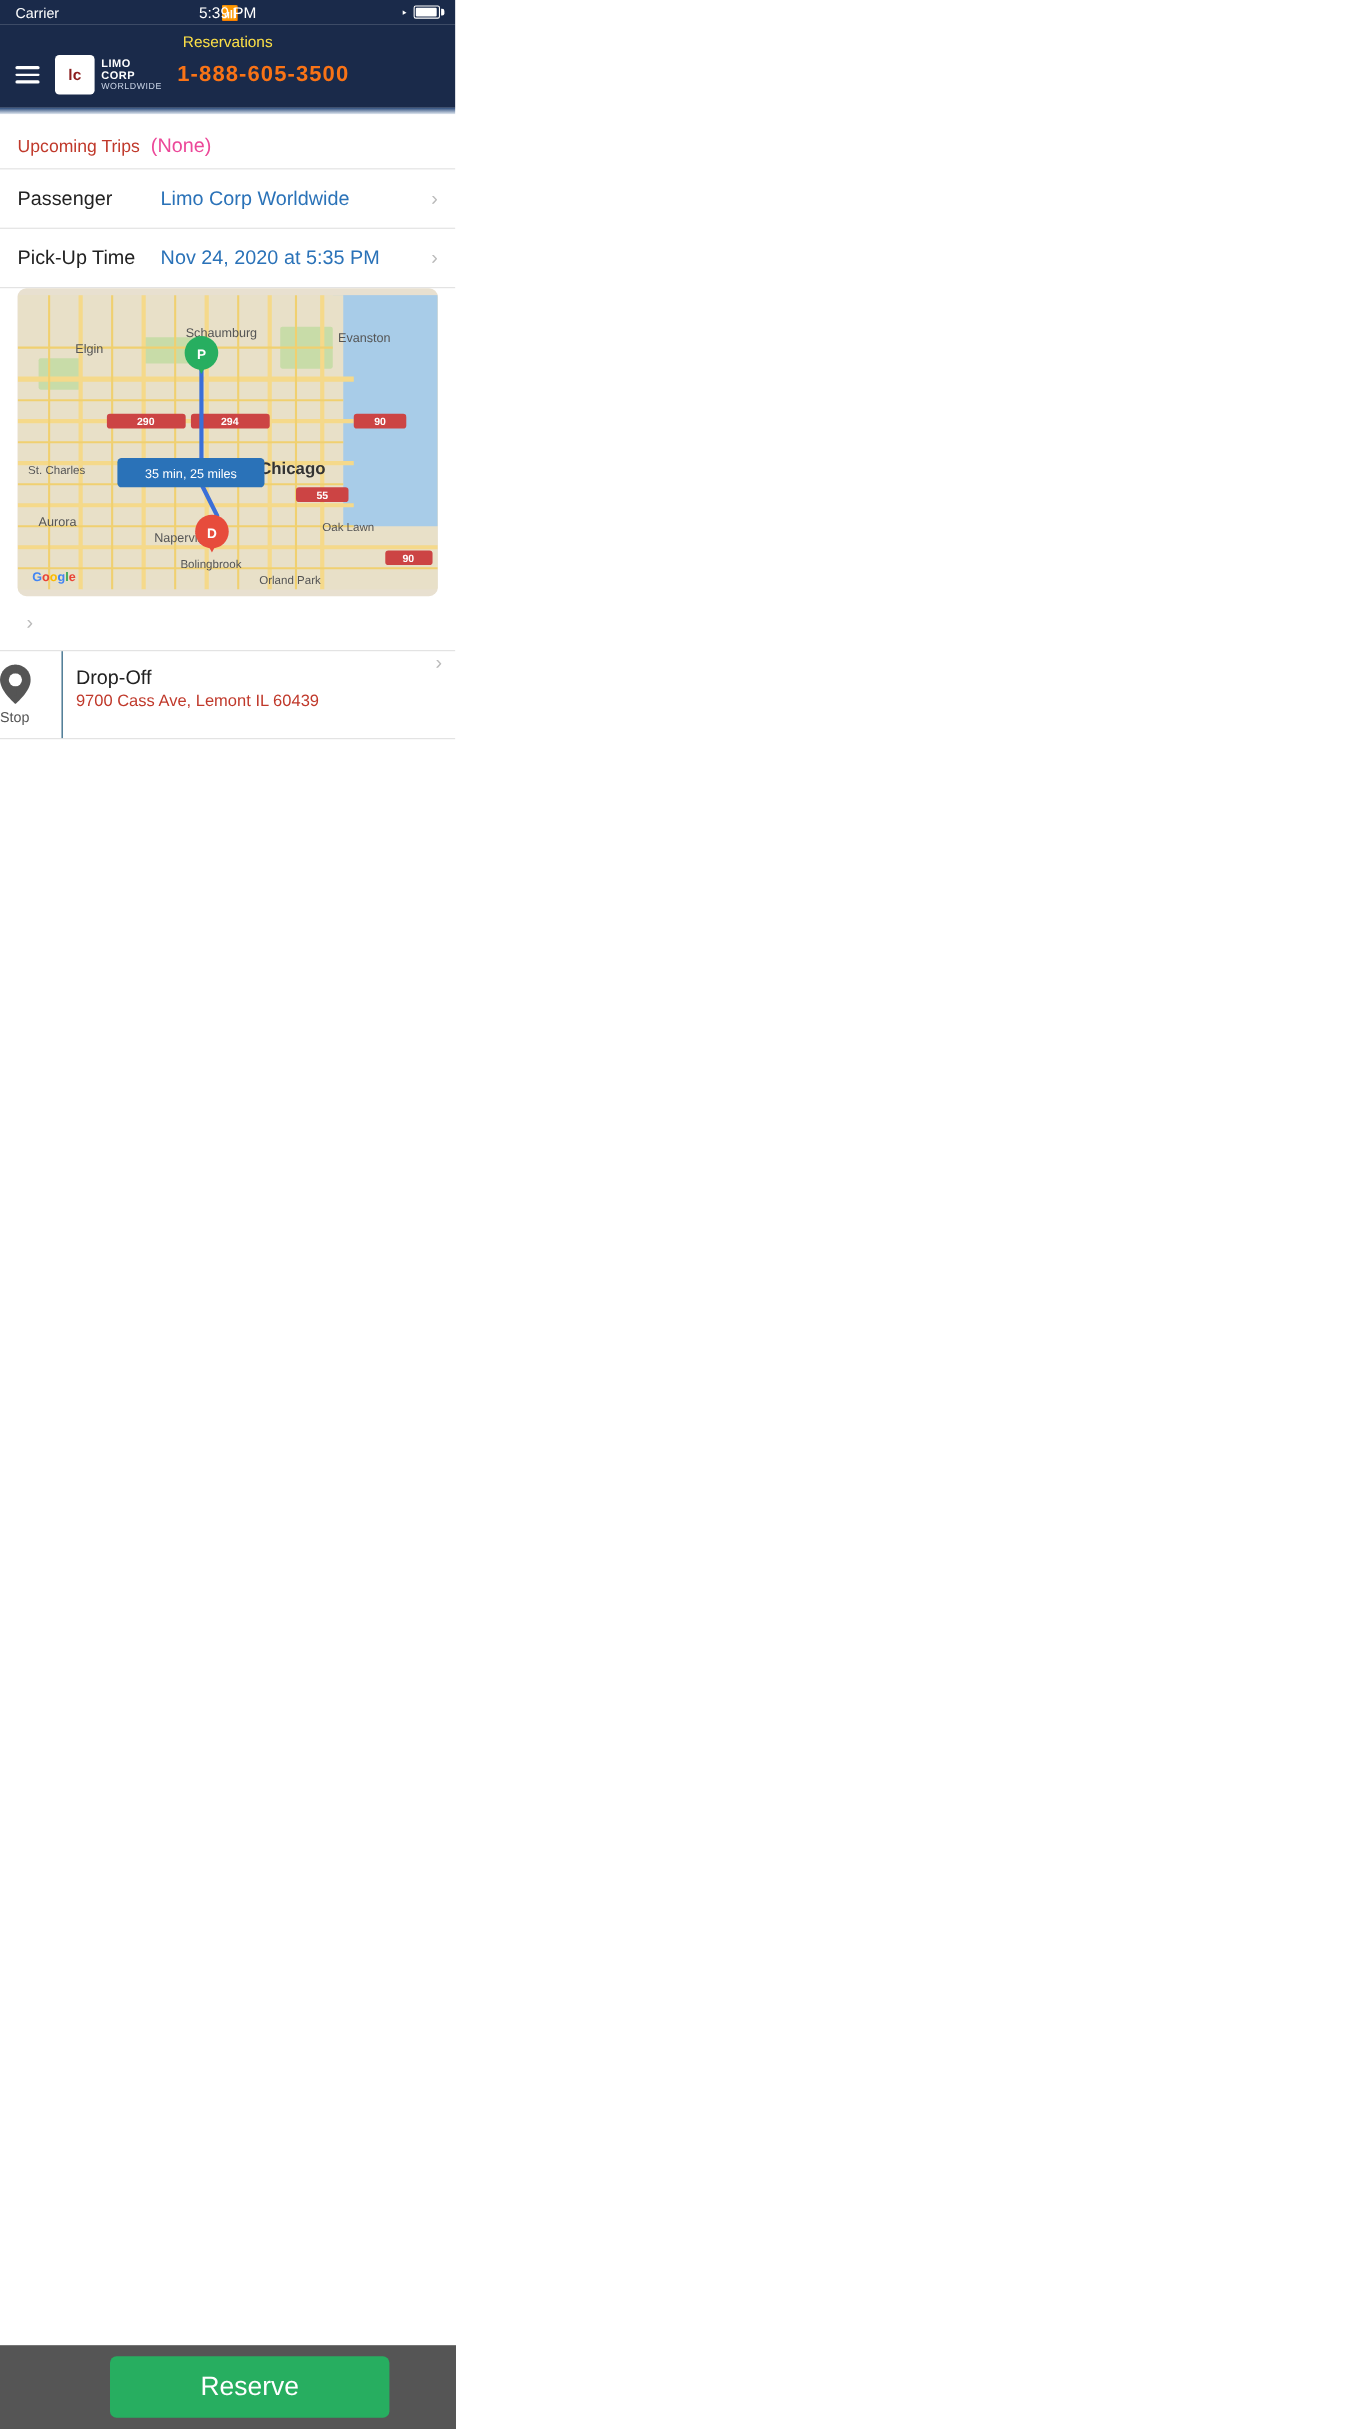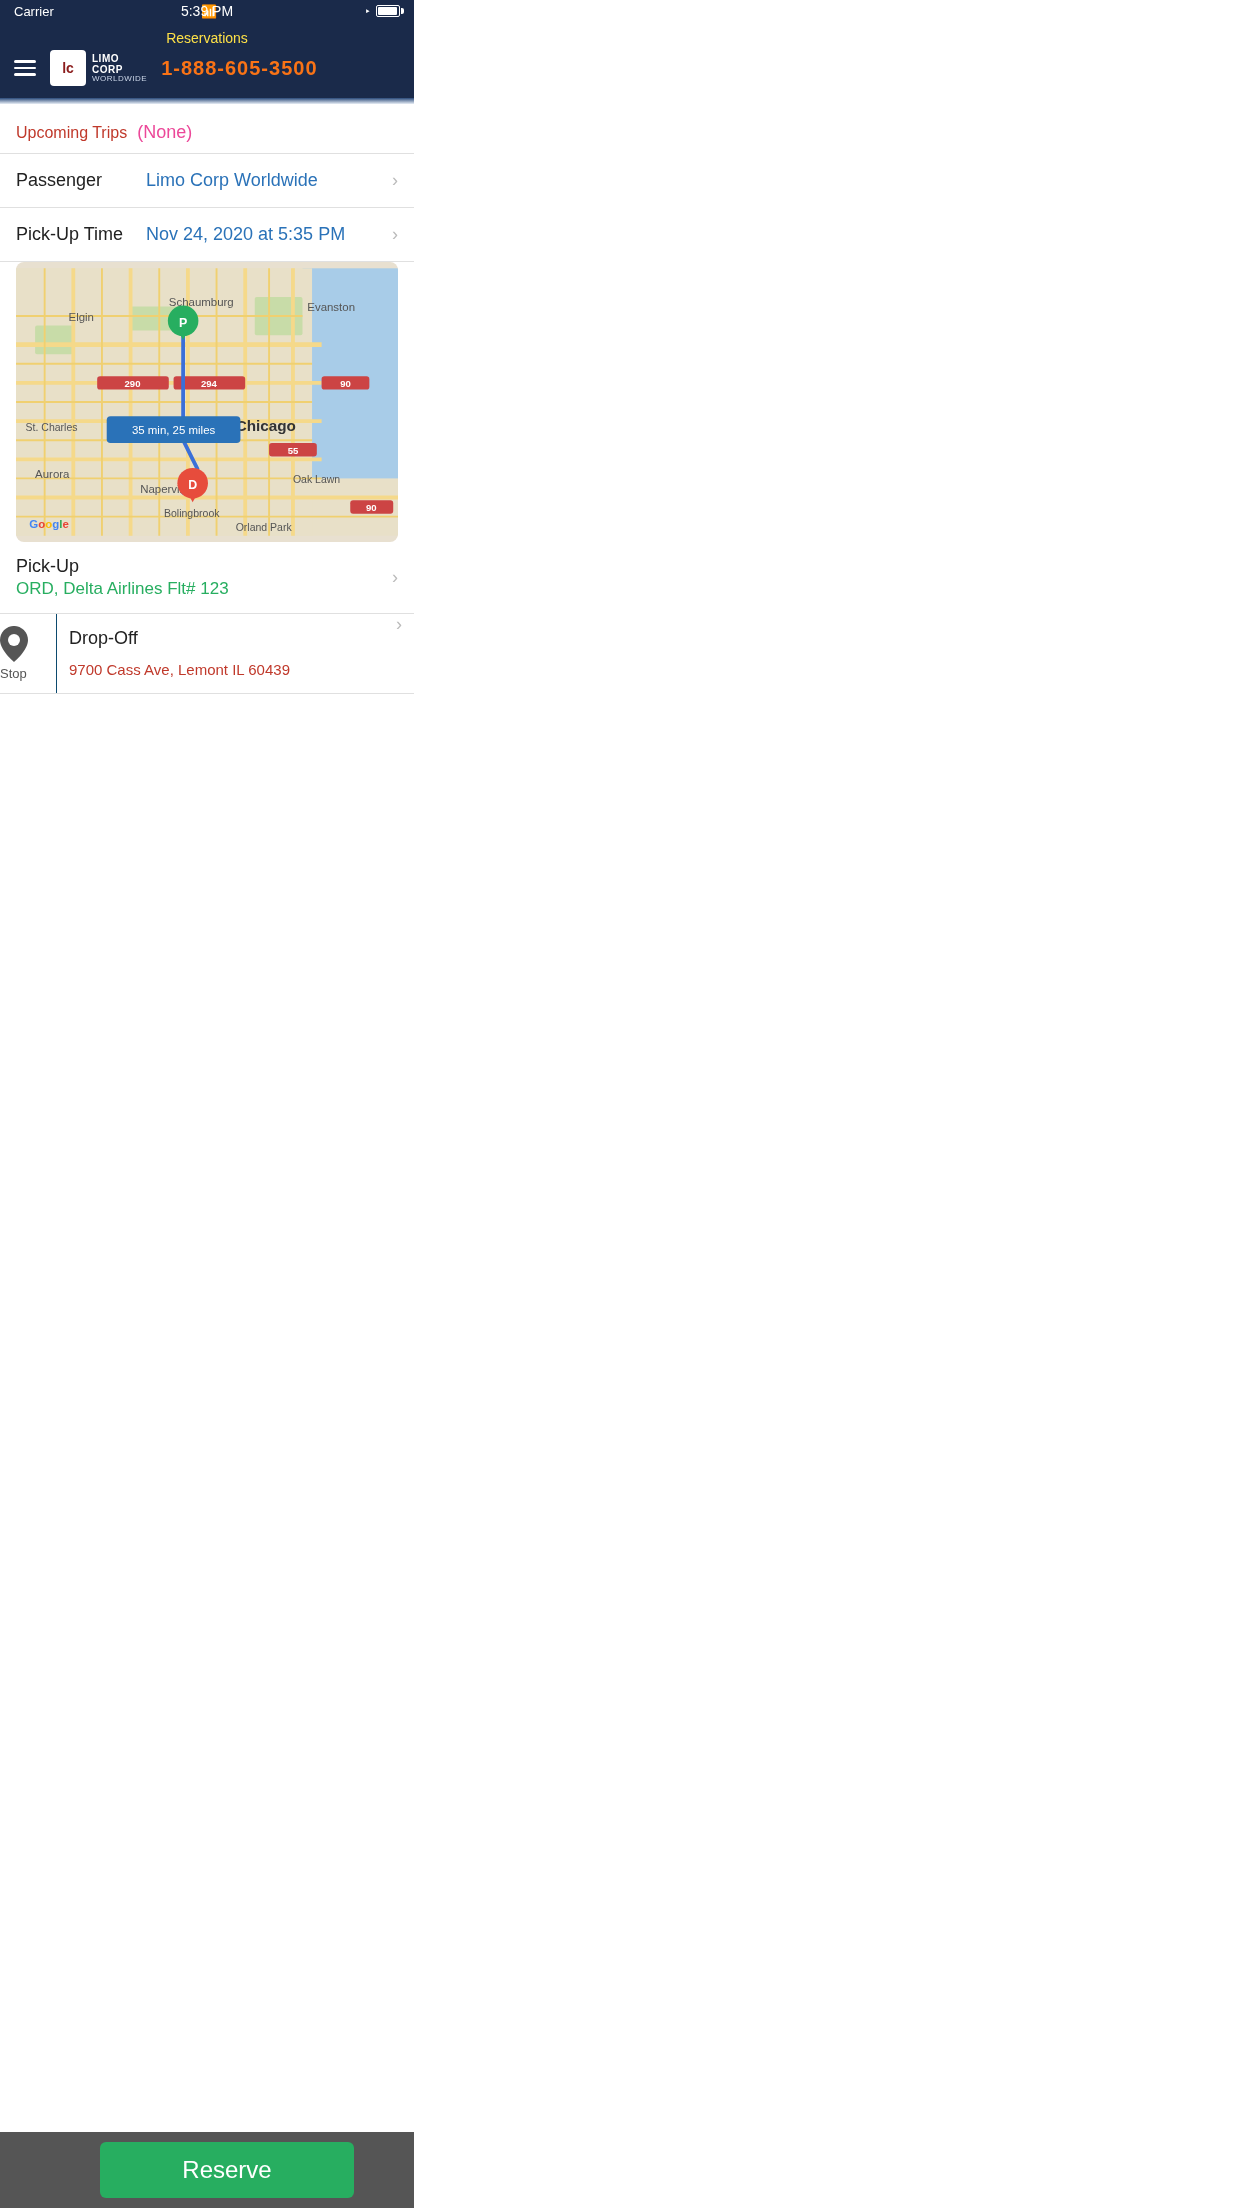--- a/index.html
+++ b/index.html
@@ -261,21 +261,21 @@
       margin-top: 4px;
     }
     .dropoff-content {
       flex: 1;
       padding: 14px 12px;
     }
     .dropoff-title {
       font-size: 18px;
       color: #222;
       font-weight: 500;
-      margin-bottom: 12px;
+      margin-bottom: 2px;
     }
     .dropoff-detail {
       font-size: 15px;
       color: #c0392b;
     }
 
     
     .bottom-bar {
       position: fixed;
       bottom: 0;
@@ -445,24 +445,20 @@
 
       <circle cx="185" cy="225" r="16" fill="#e74c3c"></circle>
       <text x="185" y="231" font-size="13" fill="white" text-anchor="middle" font-weight="bold" font-family="Arial">D</text>
 
       <polygon points="185,245 178,232 192,232" fill="#e74c3c"></polygon>
 
     </svg>
   </div>
 
   <div class="pickup-row">
-    <div class="pickup-content">
-      <div class="pickup-title">Pick-Up</div>
-      <div class="pickup-detail">ORD, Delta Airlines Flt# 123</div>
-    </div>
     <span class="chevron-icon">›</span>
   </div>
 
   <div class="dropoff-row">
     <div class="stop-icon-col">
       <span class="stop-pin-icon">
           <svg width="28" height="36" viewBox="0 0 28 36" fill="none" xmlns="http://www.w3.org/2000/svg" style="display:block;">
           <path d="M14 0C6.27 0 0 6.27 0 14C0 24.5 14 36 14 36C14 36 28 24.5 28 14C28 6.27 21.73 0 14 0Z" fill="#555"></path>
           <circle cx="14" cy="14" r="6" fill="white"></circle>
           <line x1="14" y1="0" x2="14" y2="8" stroke="#555" stroke-width="2.5"></line>

